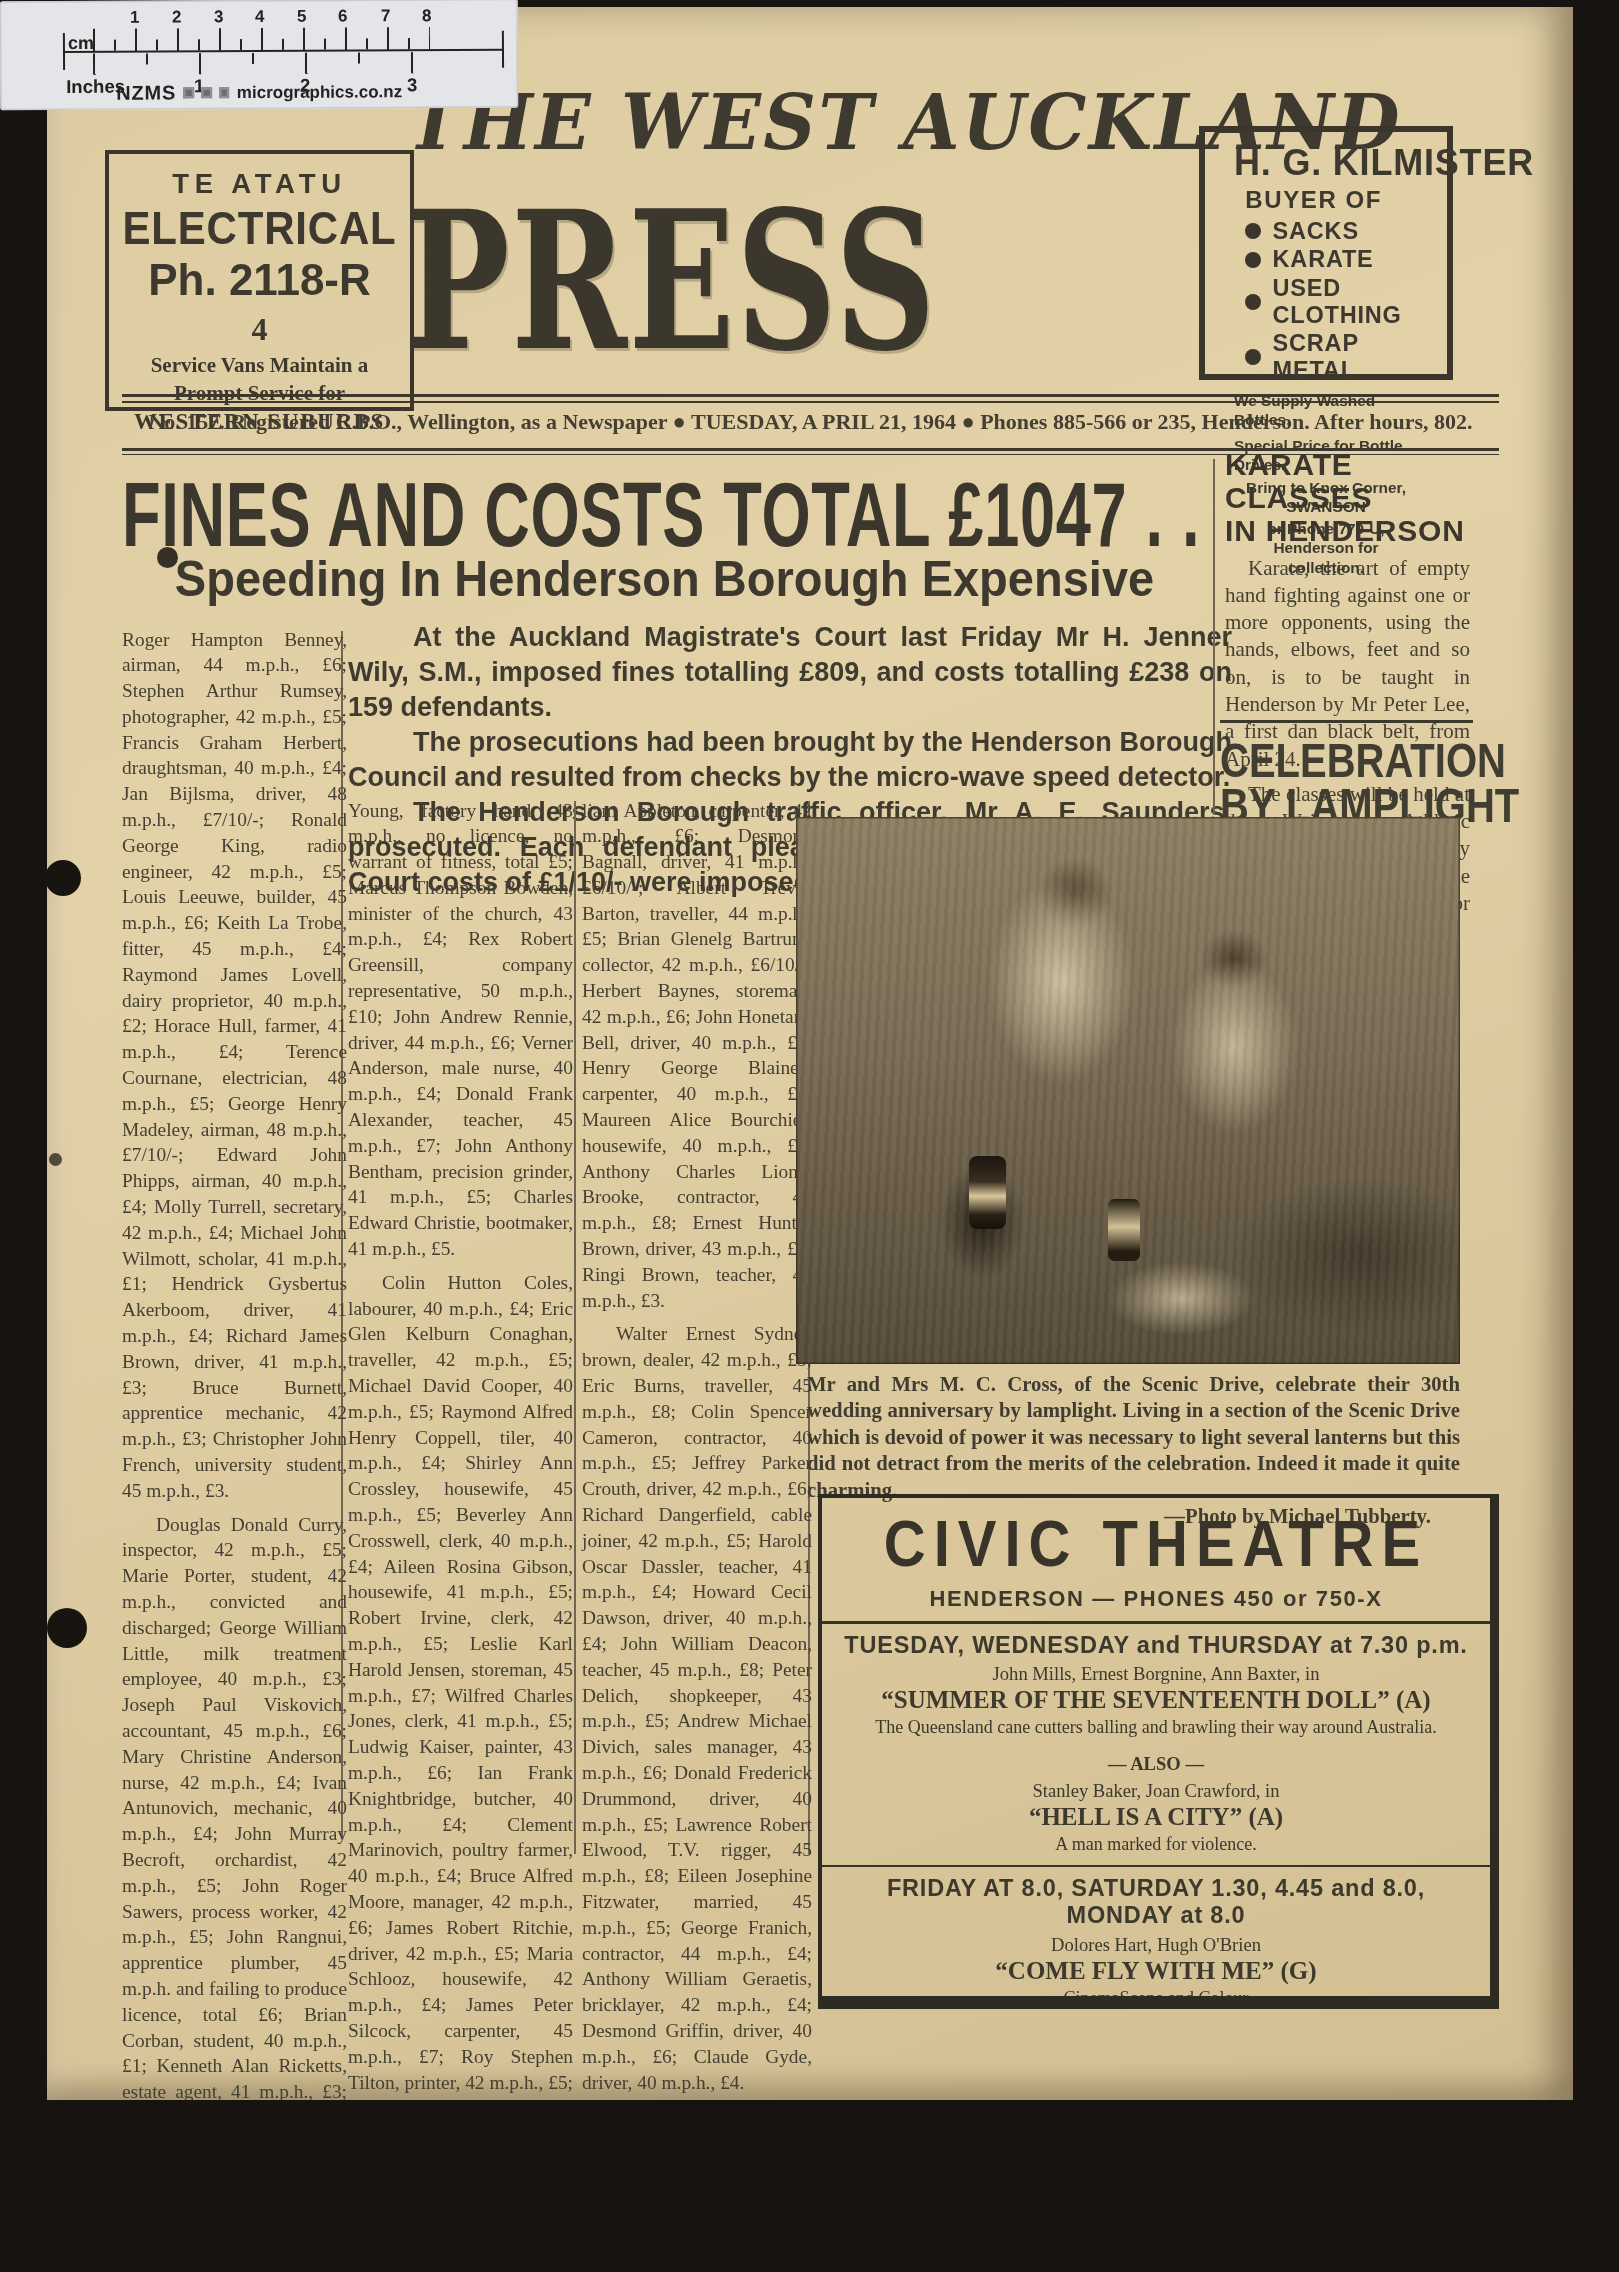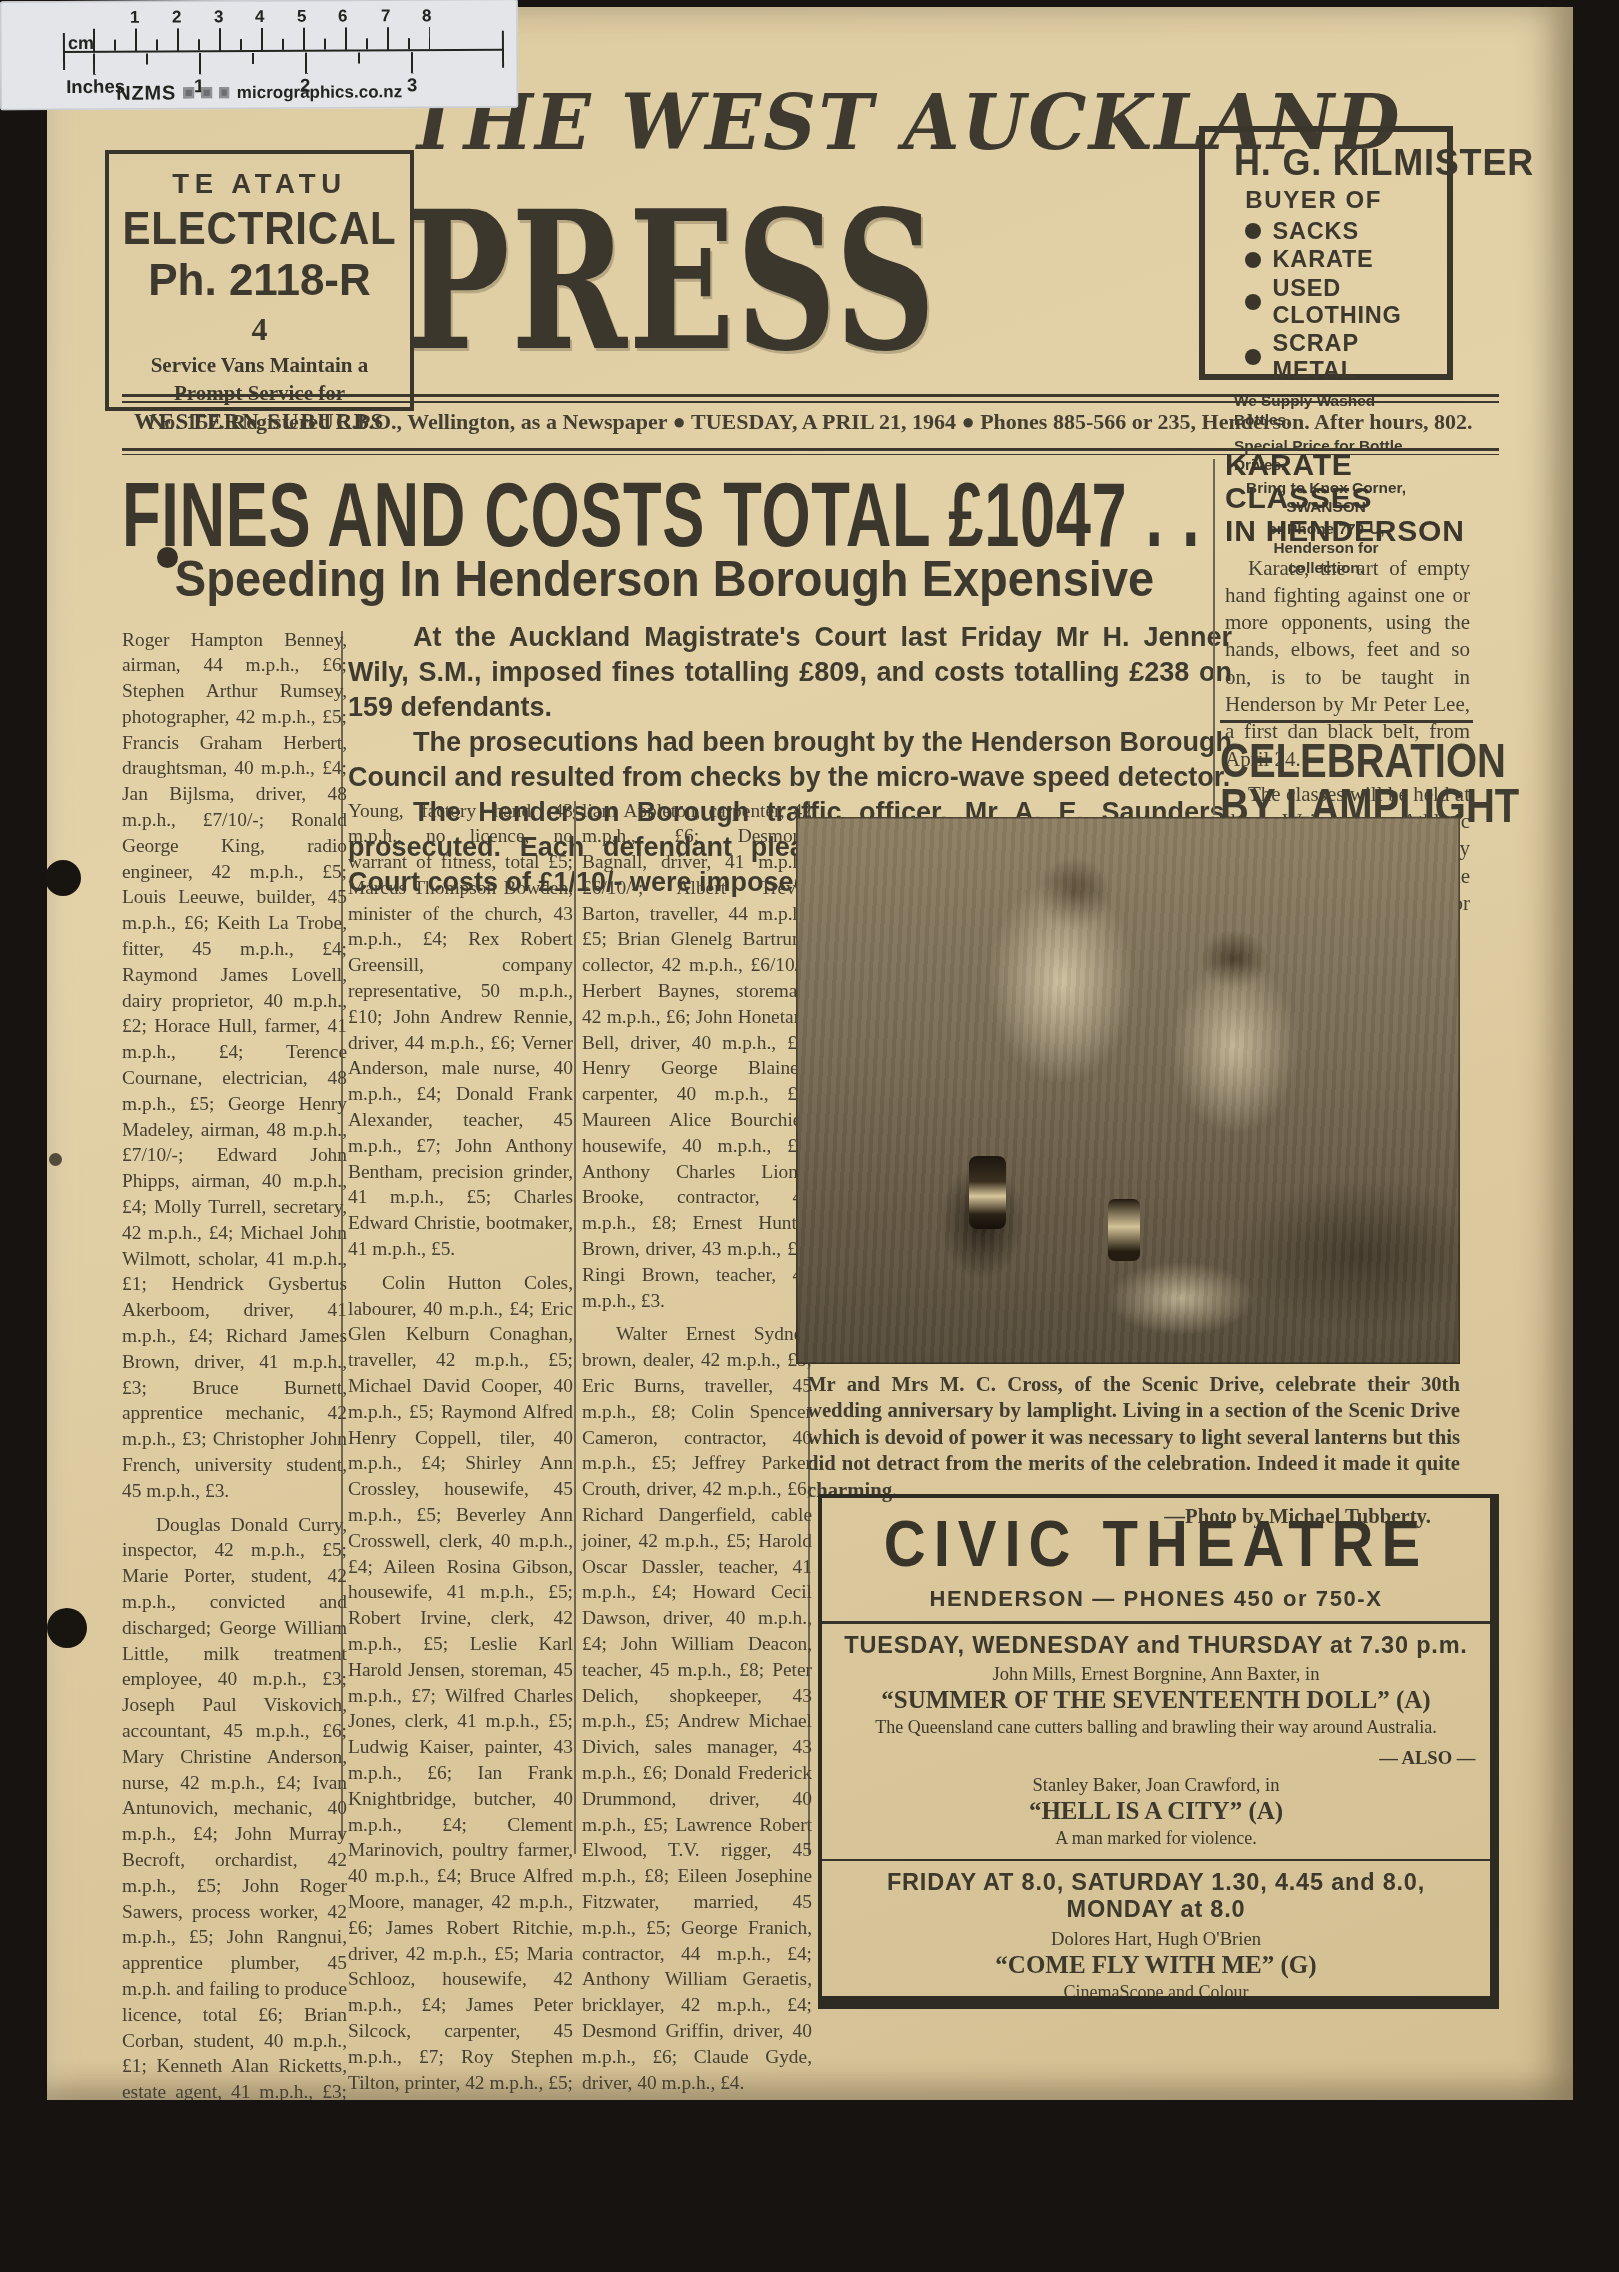--- a/index.html
+++ b/index.html
@@ -91,21 +91,21 @@
     border:4.9px solid #2e2b23;border-right-width:9px;border-bottom-width:13.8px;
     padding:8px 14.6px 0 14.6px;color:#3d392d;overflow:hidden;text-align:center;}
   #civic .title{font-family:"Liberation Sans",sans-serif;font-weight:bold;font-size:58px;
     letter-spacing:8px;transform:scaleY(1.12);transform-origin:center top;white-space:nowrap;color:#38342a;}
   #civic .phones{font-family:"Liberation Sans",sans-serif;font-weight:bold;font-size:22px;letter-spacing:1.6px;margin-top:13px;}
   .civic-rule{height:2.4px;background:#35322a;margin:9.7px -14.6px 8px -14.6px;}
   #civic .shead{font-family:"Liberation Sans",sans-serif;font-weight:bold;font-size:23.5px;letter-spacing:0.8px;}
   #civic .cast{font-weight:normal;font-size:18.6px;margin-top:4.9px;}
   #civic .film{font-weight:bold;font-size:25px;margin-top:0.8px;white-space:nowrap;}
   #civic .tag{font-size:18px;margin-top:3.2px;}
-  #civic .also{font-weight:bold;font-size:18.6px;margin-top:9px;text-align:right;}
+  #civic .also{font-weight:bold;font-size:18.6px;margin-top:15px;}
   
   .hole{border-radius:50%;background:#181410;}
   
   #ruler{left:121px;top:2143px;width:518px;height:109px;background:#e3e5e9;border-radius:3.2px;
     box-shadow:0 0 0 1.6px #c9cbd0 inset;transform:rotate(-.3deg);color:#232420;
     font-family:"Liberation Sans",sans-serif;}
   #ruler .base{position:absolute;left:63px;top:50px;width:441px;height:2.4px;background:#232420;}
   .tickend{position:absolute;width:2.4px;height:37px;top:32px;background:#232420;}
   .cm-small{position:absolute;left:93px;top:39px;width:337px;height:11.3px;
     background:repeating-linear-gradient(to right,#232420 0 1.6px,transparent 1.6px 21px);}

